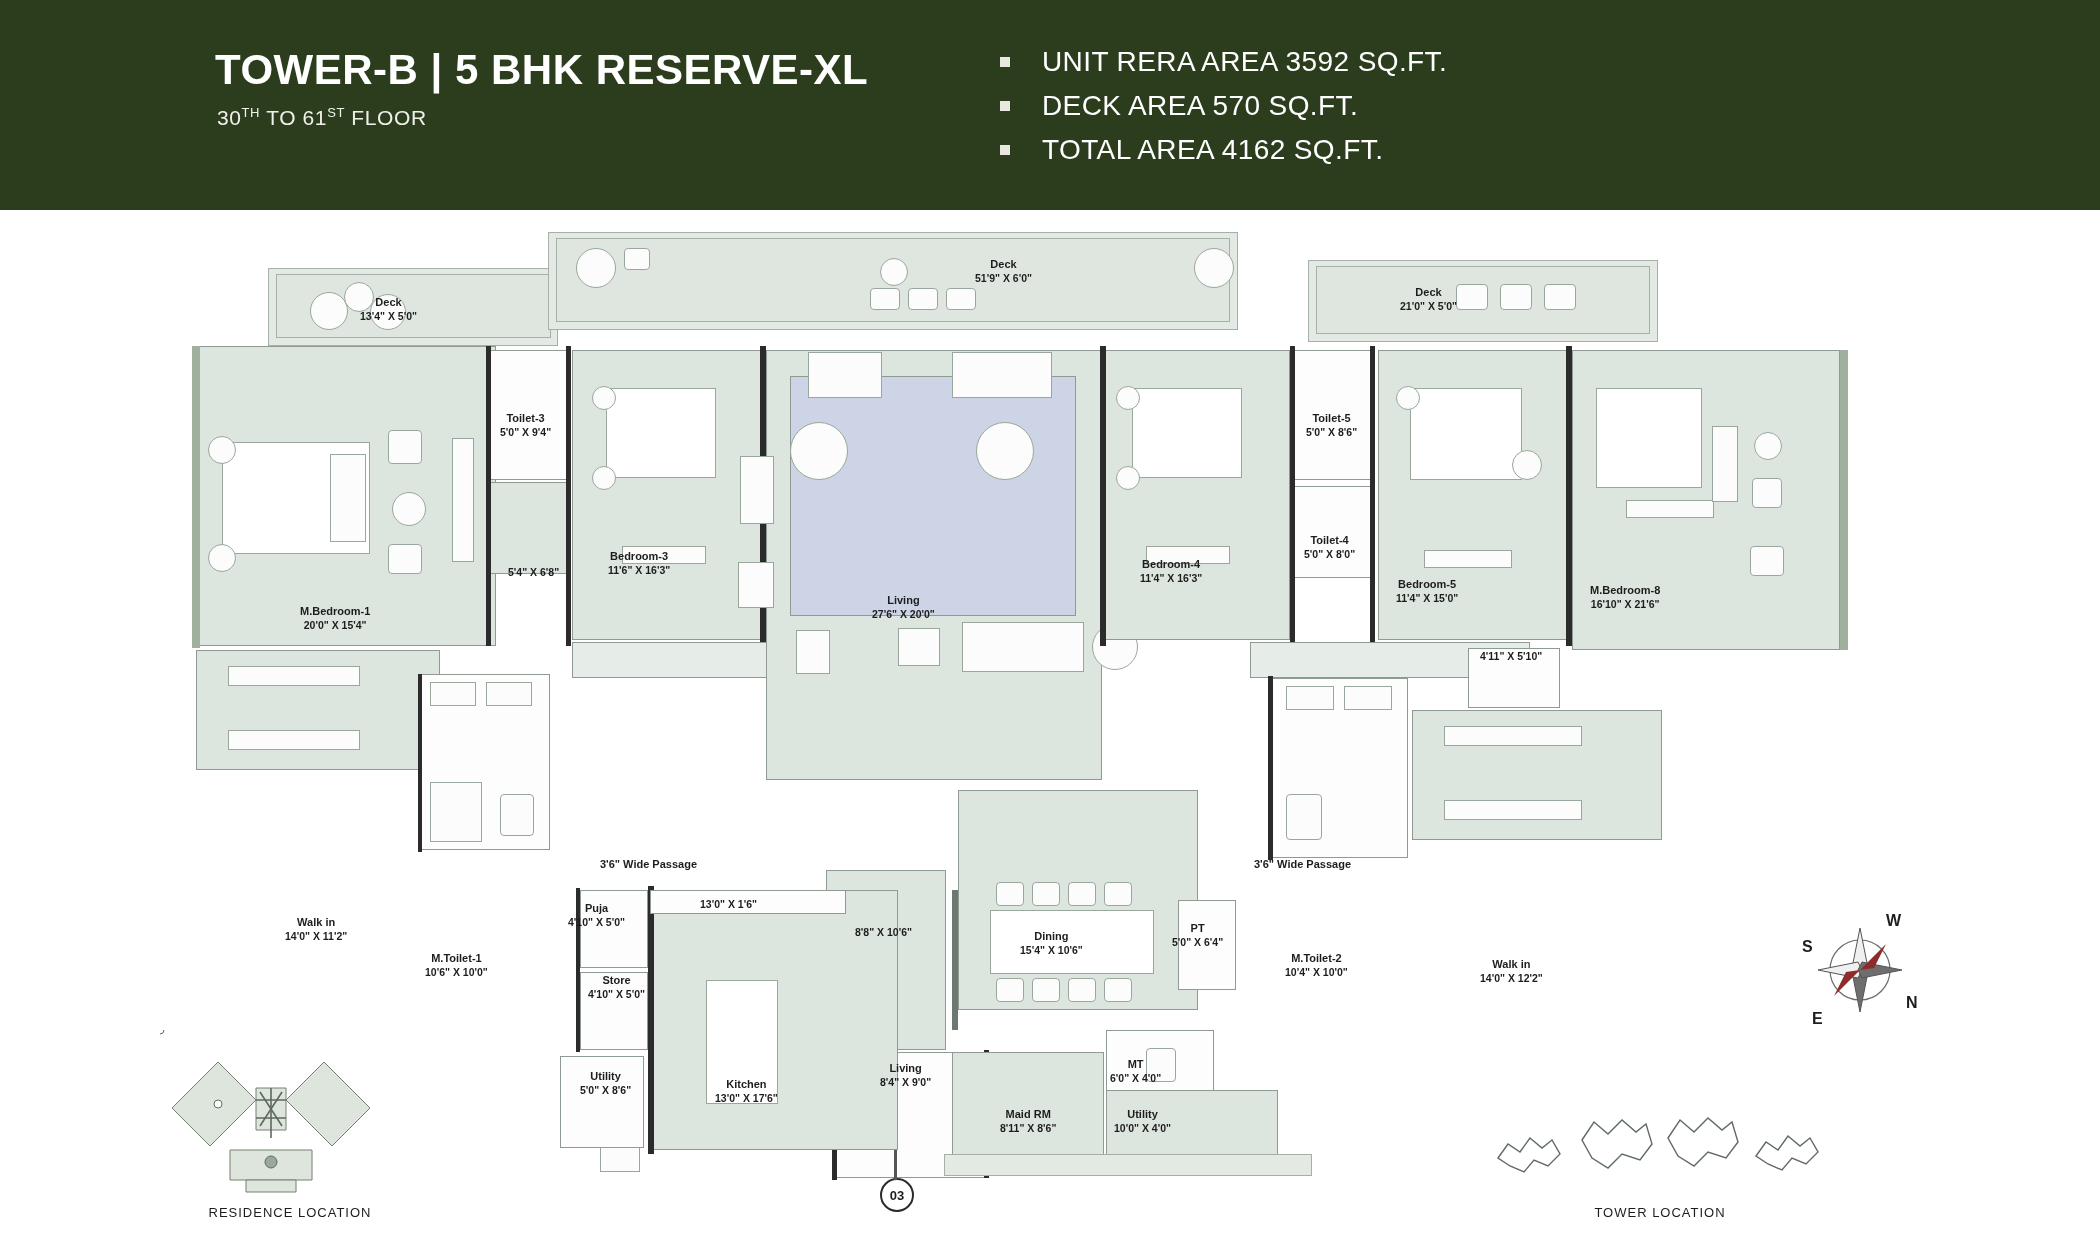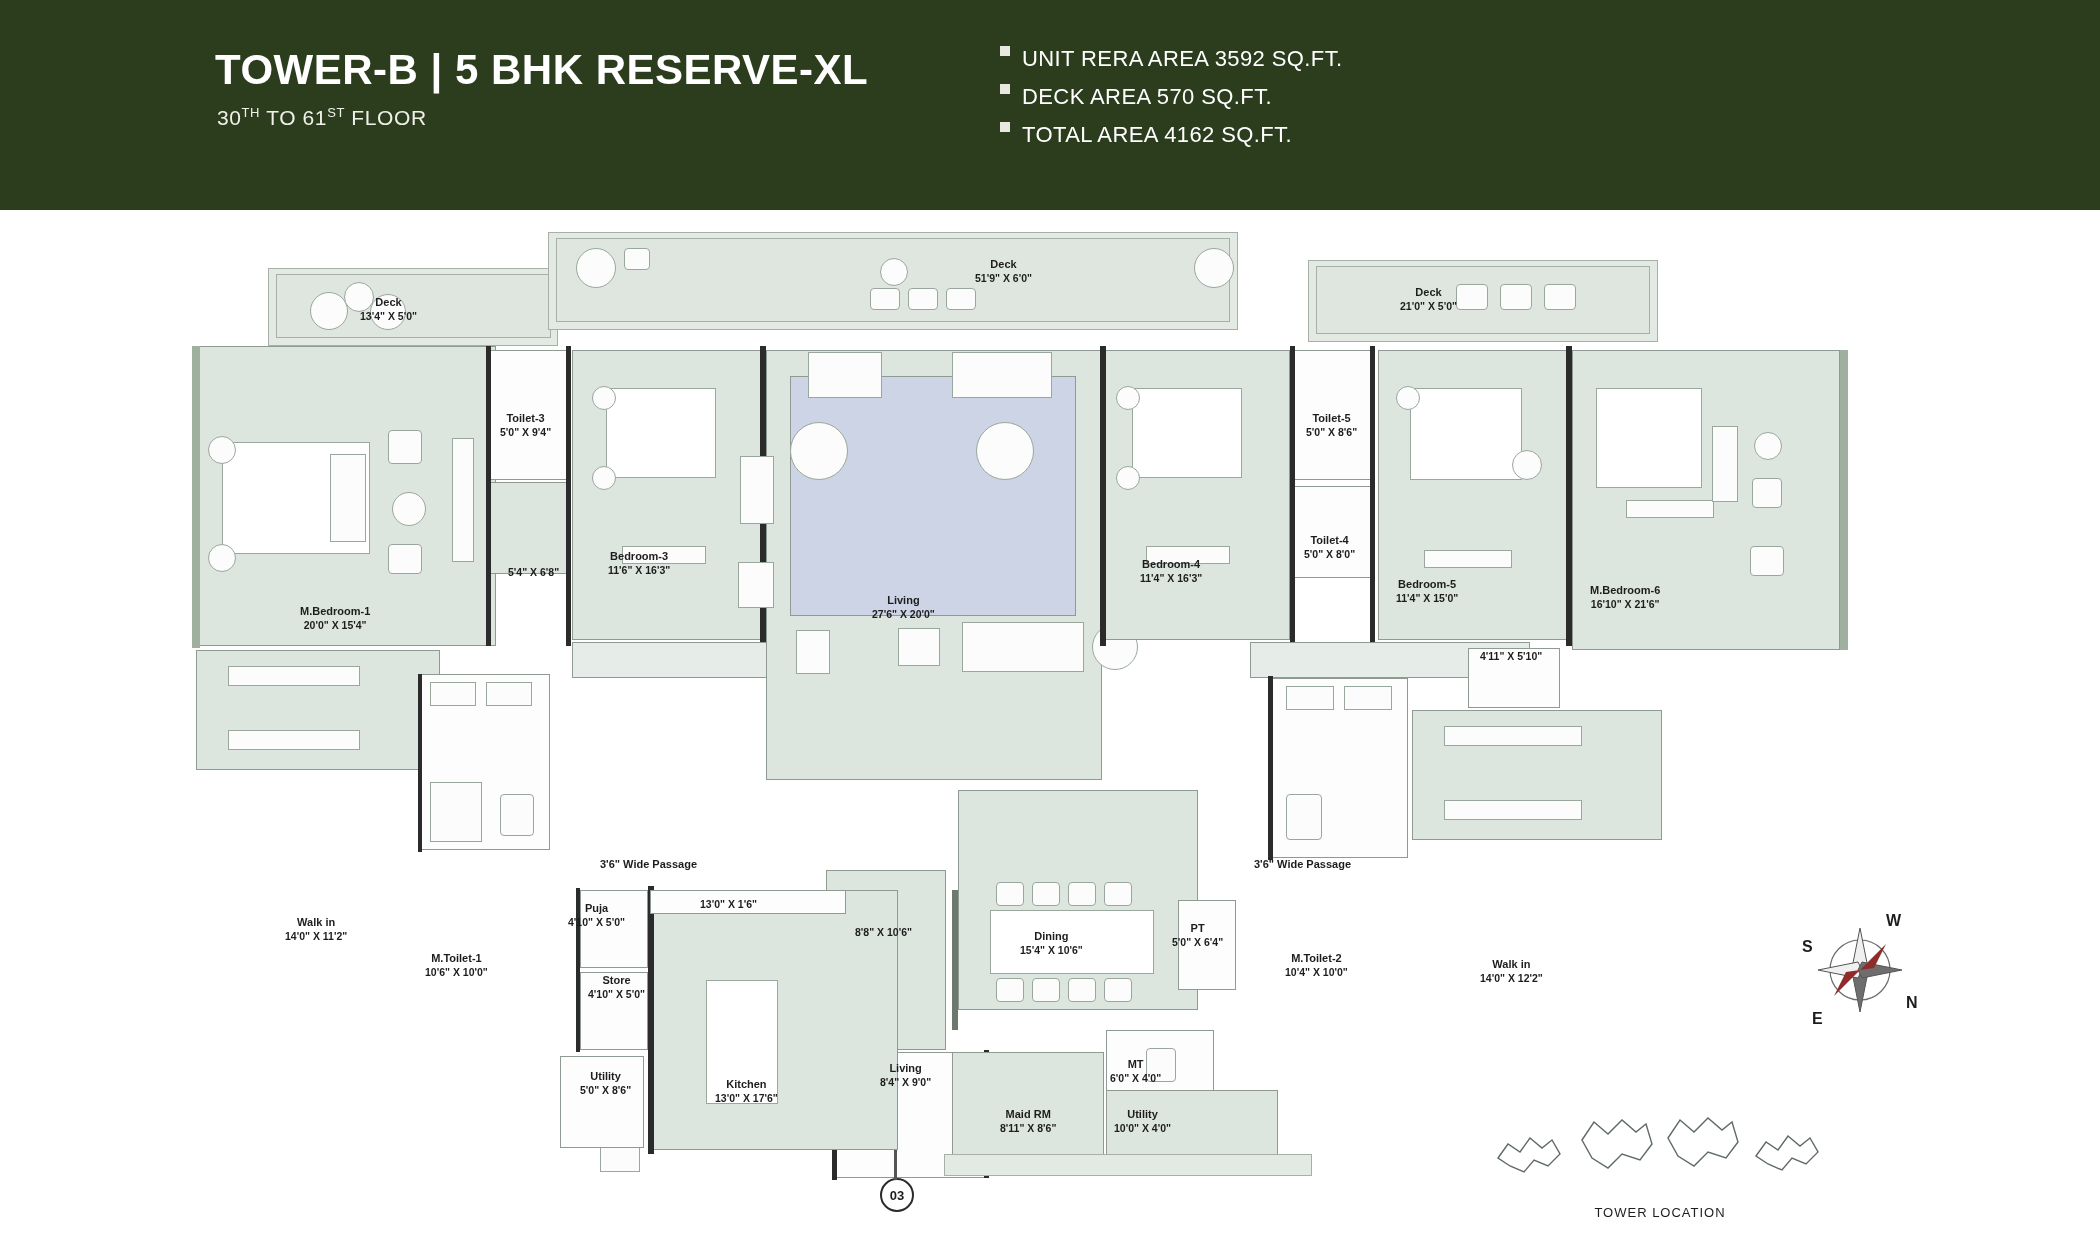--- a/index.html
+++ b/index.html
@@ -5,21 +5,21 @@
   html,body{margin:0;padding:0;background:#fff;}
   body{width:2100px;height:1260px;font-family:"Liberation Sans",sans-serif;overflow:hidden;position:relative;}
   #page{position:relative;width:2100px;height:1260px;background:#ffffff;}
 
   
   .header{position:absolute;left:0;top:0;width:2100px;height:210px;background:#2c3d1e;}
   .hdr-title{position:absolute;left:215px;top:46px;color:#fff;font-size:42px;font-weight:bold;letter-spacing:.5px;white-space:nowrap;}
   .hdr-sub{position:absolute;left:217px;top:105px;color:#f0f0ea;font-size:21px;letter-spacing:.6px;white-space:nowrap;}
   .hdr-sub sup{font-size:13px;vertical-align:super;}
   .specs{position:absolute;left:1000px;top:46px;}
-  .spec{display:flex;align-items:flex-start;margin-bottom:12px;color:#fff;font-size:22px;letter-spacing:.4px;white-space:nowrap;}
+  .spec{display:flex;align-items:center;margin-bottom:12px;color:#fff;font-size:28px;letter-spacing:.4px;white-space:nowrap;gap:20px;}
   .spec .bullet{width:10px;height:10px;background:#e8e8e0;margin-right:12px;display:inline-block;}
   .logo{position:absolute;left:1700px;top:12px;width:280px;text-align:center;}
   .logo-mark{width:66px;height:62px;background:#fff;margin:0 auto 6px auto;position:relative;overflow:hidden;}
   .logo-name{color:#fff;font-size:31px;letter-spacing:4px;font-weight:normal;white-space:nowrap;}
   .logo-rule{display:flex;align-items:center;justify-content:center;margin:5px 0 3px 0;}
   .logo-rule .ln{width:52px;height:1px;background:#cfd6c6;}
   .logo-rule .amp{color:#fff;font-size:13px;margin:0 9px;font-family:"Liberation Serif",serif;font-style:italic;}
   .logo-tag1{color:#e3e8dc;font-size:13.5px;letter-spacing:3.4px;margin-top:3px;white-space:nowrap;}
   .logo-tag2{color:#fff;font-size:15px;letter-spacing:1.2px;font-weight:bold;margin-top:4px;white-space:nowrap;}
 
@@ -273,21 +273,21 @@
     </div>
     <div class="lbl one" style="left:1480px;top:440px;">
       <span class="d">4'11" X 5'10"</span>
     </div>
 
     <div class="lbl" style="left:300px;top:395px;">
       <span>M.Bedroom-1</span><br>
       <span class="d">20'0" X 15'4"</span>
     </div>
     <div class="lbl" style="left:1590px;top:374px;">
-      <span>M.Bedroom-6</span><br>
+      <span>M.Bedroom-8</span><br>
       <span class="d">16'10" X 21'6"</span>
     </div>
 
     <div class="lbl" style="left:608px;top:340px;">
       <span>Bedroom-3</span><br>
       <span class="d">11'6" X 16'3"</span>
     </div>
     <div class="lbl" style="left:1140px;top:348px;">
       <span>Bedroom-4</span><br>
       <span class="d">11'4" X 16'3"</span>
@@ -389,20 +389,39 @@
         <polygon points="60,60 86,34 74,58" fill="#8e2b2b"></polygon>
         <polygon points="60,60 34,86 46,62" fill="#8e2b2b"></polygon>
       </svg>
       <span class="cmp-letter" style="left:86px;top:2px;">W</span>
       <span class="cmp-letter" style="left:106px;top:84px;">N</span>
       <span class="cmp-letter" style="left:2px;top:28px;">S</span>
       <span class="cmp-letter" style="left:12px;top:100px;">E</span>
     </div>
   </div>
 
+  <div class="keyplan">
+    <svg width="260" height="170" viewBox="0 0 260 170">
+      <g stroke="#74806f" stroke-width="1" fill="#dde5dd">
+        <polygon points="12,78 58,32 96,70 50,116"></polygon>
+        <polygon points="164,32 210,78 172,116 126,70"></polygon>
+        <polygon points="96,58 126,58 126,100 96,100"></polygon>
+        <polygon points="70,120 152,120 152,150 70,150"></polygon>
+        <polygon points="86,150 136,150 136,162 86,162"></polygon>
+      </g>
+      <g stroke="#5d6a5f" stroke-width="1.6" fill="none">
+        <path d="M96,70 L126,70 M96,88 L126,88 M111,58 L111,108"></path>
+        <path d="M100,62 L122,96 M122,62 L100,96"></path>
+      </g>
+      <circle cx="111" cy="132" r="6" fill="#9aa89b" stroke="#5d6a5f"></circle>
+      <circle cx="58" cy="74" r="4" fill="#fff" stroke="#5d6a5f"></circle>
+      <circle cx="164,74" r="4" fill="#fff" stroke="#5d6a5f"></circle>
+    </svg>
+    <div class="cap">RESIDENCE LOCATION</div>
+  </div>
 
   <div class="towerloc">
     <svg width="340" height="100" viewBox="0 0 340 100">
       <g fill="#ffffff" stroke="#5f6b62" stroke-width="1.4">
         <path d="M8,58 L18,44 L30,52 L40,38 L52,48 L62,40 L70,54 L58,66 L44,60 L34,72 L20,66 Z"></path>
         <path d="M92,40 L104,22 L118,34 L132,20 L146,32 L156,24 L162,44 L150,60 L132,54 L118,68 L102,58 Z"></path>
         <path d="M178,38 L190,20 L204,32 L218,18 L232,30 L242,22 L248,42 L236,58 L218,52 L204,66 L188,56 Z"></path>
         <path d="M266,56 L276,42 L288,50 L298,36 L310,46 L320,38 L328,52 L316,64 L302,58 L292,70 L278,64 Z"></path>
       </g>
     </svg>

